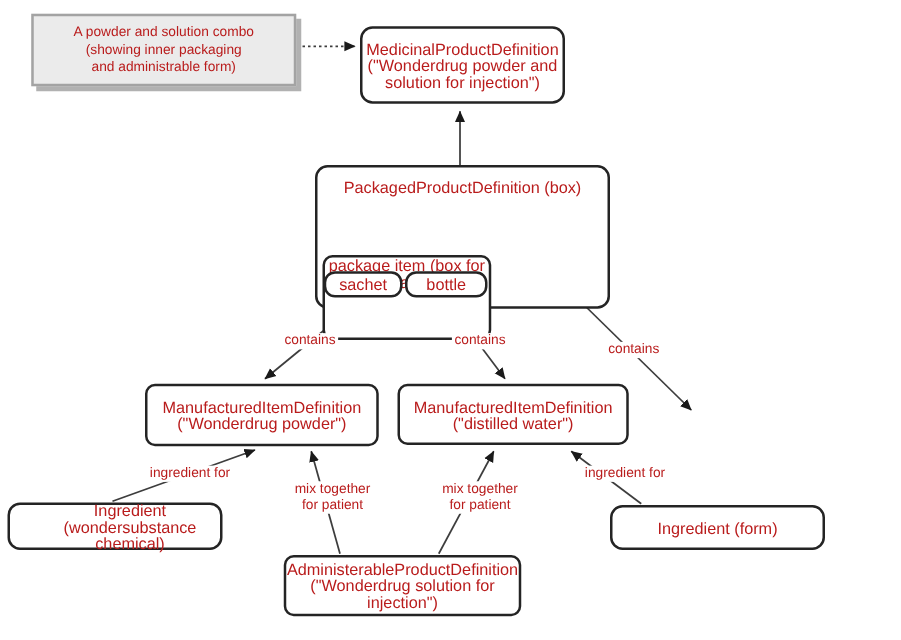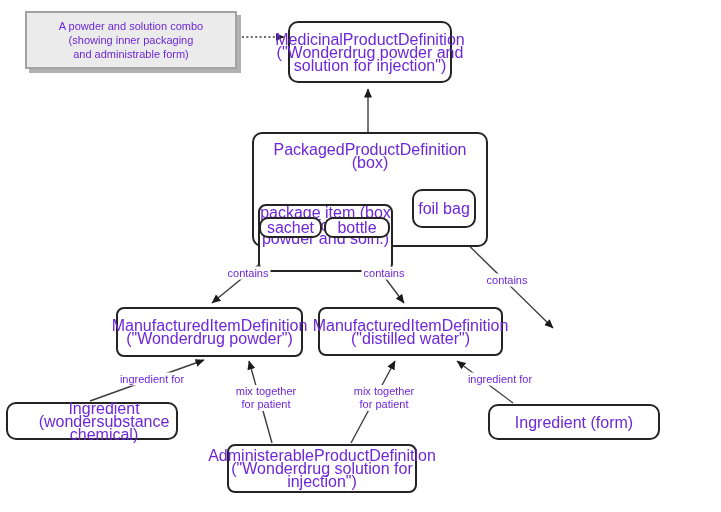--- a/index.html
+++ b/index.html
@@ -2,39 +2,39 @@
 <html><head>
 <meta charset="utf-8">
 <style>
   html, body { margin: 0; padding: 0; background: #ffffff; }
   #canvas {
     position: relative;
     width: 672px;
     height: 512px;
     background: #ffffff;
     font-family: "Liberation Sans", sans-serif;
-    color: #6d28d9;
+    color: #b91c1c;
     overflow: hidden;
   }
   #edges {
     position: absolute;
     left: 0; top: 0;
     z-index: 1;
   }
   .box {
     position: absolute;
     box-sizing: border-box;
     background: #ffffff;
     border: 2px solid #242424;
     border-radius: 10px;
     display: flex;
     align-items: center;
     justify-content: center;
     text-align: center;
-    font-size: 16px;
+    font-size: 13px;
     line-height: 13px;
     white-space: pre-line;
     z-index: 2;
   }
   .box.top-label {
     align-items: flex-start;
   }
   .note {
     position: absolute;
     box-sizing: border-box;
@@ -116,21 +116,20 @@
 
   <div id="ppd-box" class="box top-label">PackagedProductDefinition (box)</div>
 
   <div id="pkgitem-box" class="box top-label">package item (box for
 powder and soln.)</div>
 
   <div id="sachet-box" class="box">sachet</div>
 
   <div id="bottle-box" class="box">bottle</div>
 
-  <div id="foilbag-box" class="box">foil bag</div>
 
   <div id="mid-powder-box" class="box">ManufacturedItemDefinition
 ("Wonderdrug powder")</div>
 
   <div id="mid-water-box" class="box">ManufacturedItemDefinition
 ("distilled water")</div>
 
 
   <div id="ing-chem-box" class="box">Ingredient (wondersubstance
 chemical)</div>

